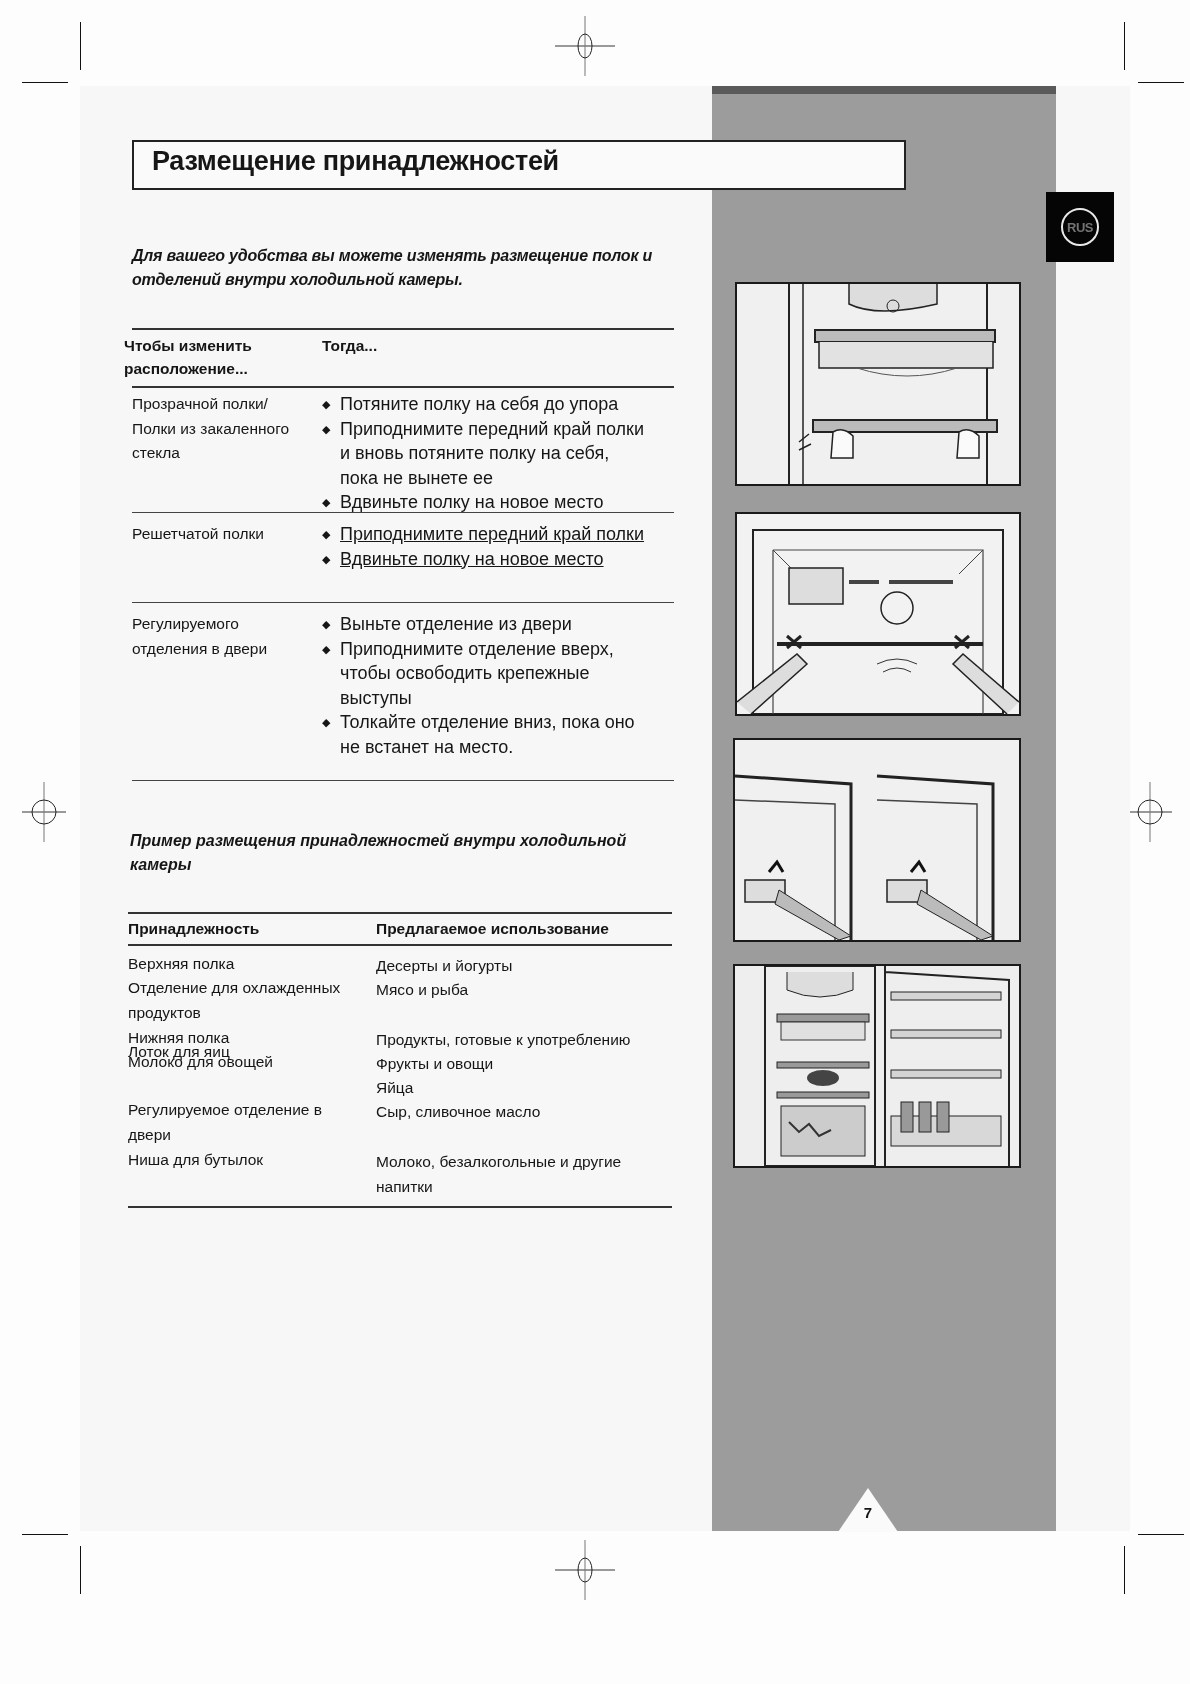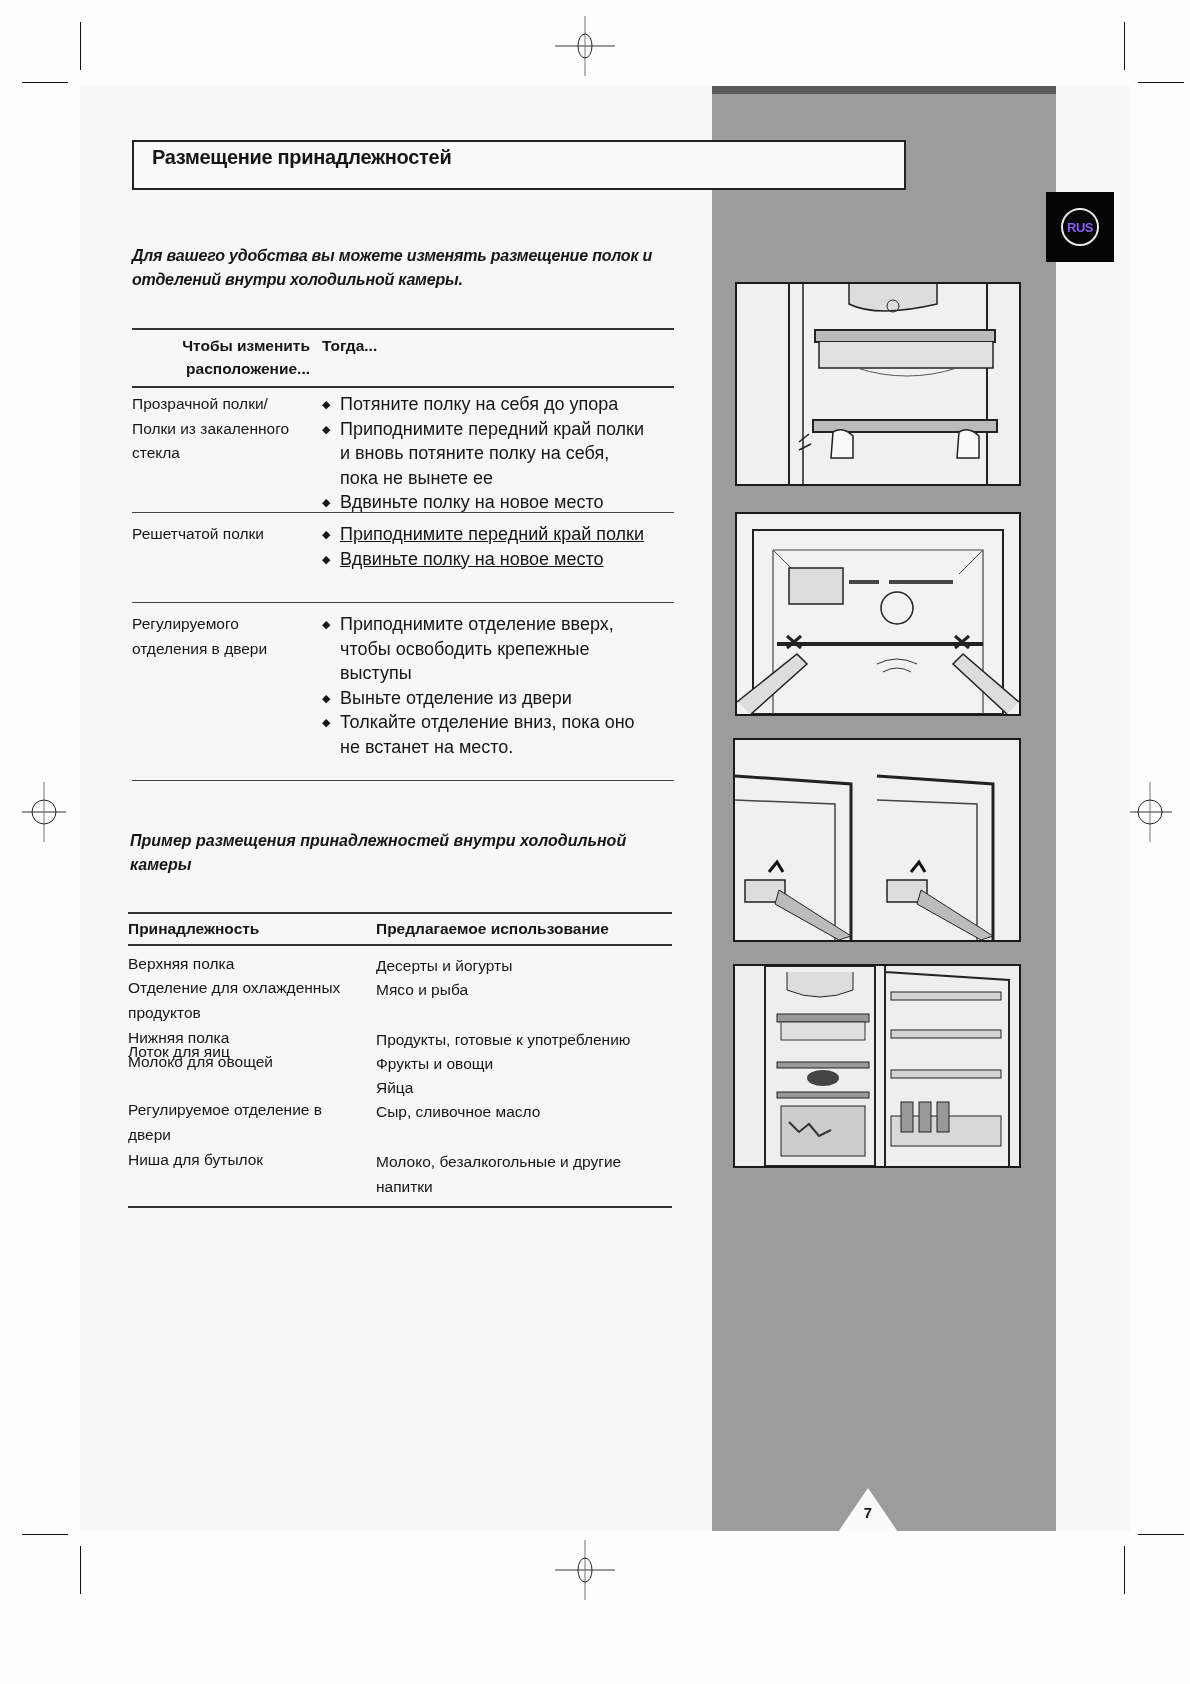--- a/index.html
+++ b/index.html
@@ -13,41 +13,41 @@
   
   .page-scan { left: 80px; top: 86px; width: 1050px; height: 1445px; background: #f7f7f7; }
   .gray-band { left: 712px; top: 86px; width: 344px; height: 1445px; background: #9c9c9c; }
   .gray-band-top { left: 712px; top: 86px; width: 344px; height: 8px; background: #5a5a5a; }
   .rus-badge {
     left: 1046px; top: 192px; width: 68px; height: 70px; background: #050505;
     display: flex; align-items: center; justify-content: center;
   }
   .rus-circle {
     width: 34px; height: 34px; border: 2px solid #e8e8e8; border-radius: 50%;
-    color: #8b5cf6; font-size: 13px; font-weight: bold;
+    color: #737373; font-size: 13px; font-weight: bold;
     display: flex; align-items: center; justify-content: center; letter-spacing: -0.5px;
   }
   .page-num-tri {
     left: 838px; top: 1488px; width: 0; height: 0;
     border-left: 30px solid transparent; border-right: 30px solid transparent;
     border-bottom: 44px solid #fafafa;
   }
   .page-num { left: 858px; top: 1504px; width: 20px; text-align: center; font-size: 15px; font-weight: bold; }
 
   
   .cm-v { width: 1px; background: #111; }
   .cm-h { height: 1px; background: #111; }
   .reg { width: 60px; height: 60px; }
 
   
   .title-box {
     left: 132px; top: 140px; width: 770px; height: 46px;
     border: 2px solid #222; background: #fafafa;
   }
-  .title-text { left: 152px; top: 146px; font-size: 20px; font-weight: bold; letter-spacing: -0.3px; }
+  .title-text { left: 152px; top: 146px; font-size: 27px; font-weight: bold; letter-spacing: -0.3px; }
   .intro { left: 132px; top: 244px; width: 540px; font-size: 16px; font-weight: bold; font-style: italic; line-height: 24px; letter-spacing: -0.2px; }
   .rule { left: 132px; width: 542px; height: 2px; background: #333; }
   .rule.thin { height: 1px; background: #444; }
   .t-hdr { font-size: 15.5px; font-weight: bold; line-height: 23px; }
   .t-cell { font-size: 15.5px; line-height: 24.5px; }
   .bullets { list-style: none; margin: 0; padding: 0; }
   .bullets li { position: relative; padding-left: 18px; font-size: 18px; line-height: 24.5px; }
   .bullets li::before { content: "\25C6"; position: absolute; left: 0; top: 0; font-size: 11px; }
   .example-title { left: 130px; top: 829px; width: 540px; font-size: 16px; font-weight: bold; font-style: italic; line-height: 24px; }
   .acc-row { font-size: 15.5px; line-height: 24.5px; }
@@ -99,43 +99,43 @@
 
 <div class="abs page-num-tri"></div>
 <div class="abs page-num">7</div>
 
 <div class="abs title-box"></div>
 <div class="abs title-text">Размещение принадлежностей</div>
 
 <div class="abs intro">Для вашего удобства вы можете изменять размещение полок и отделений внутри холодильной камеры.</div>
 
 <div class="abs rule" style="top:328px;"></div>
-<div class="abs t-hdr" style="left:140px;top:334px;width:170px;text-align:right;">Чтобы изменить расположение...</div>
+<div class="abs t-hdr" style="left:124px;top:334px;width:170px;">Чтобы изменить расположение...</div>
 <div class="abs t-hdr" style="left:322px;top:334px;">Тогда...</div>
 <div class="abs rule" style="top:386px;"></div>
 
 <div class="abs t-cell" style="left:132px;top:392px;width:180px;">Прозрачной полки/ Полки из закаленного стекла</div>
 <ul class="abs bullets" style="left:322px;top:392px;width:330px;">
   <li>Потяните полку на себя до упора</li>
   <li>Приподнимите передний край полки и вновь потяните полку на себя, пока не вынете ее</li>
   <li>Вдвиньте полку на новое место</li>
 </ul>
 <div class="abs rule thin" style="top:512px;"></div>
 
 <div class="abs t-cell" style="left:132px;top:522px;width:180px;">Решетчатой полки</div>
 <ul class="abs bullets" style="left:322px;top:522px;width:330px;text-decoration:underline;">
   <li>Приподнимите передний край полки</li>
   <li>Вдвиньте полку на новое место</li>
 </ul>
 <div class="abs rule thin" style="top:602px;"></div>
 
 <div class="abs t-cell" style="left:132px;top:612px;width:160px;">Регулируемого отделения в двери</div>
 <ul class="abs bullets" style="left:322px;top:612px;width:330px;">
+  <li>Выньте отделение из двери</li>
   <li>Приподнимите отделение вверх, чтобы освободить крепежные выступы</li>
-  <li>Выньте отделение из двери</li>
   <li>Толкайте отделение вниз, пока оно не встанет на место.</li>
 </ul>
 <div class="abs rule thin" style="top:780px;"></div>
 
 <div class="abs example-title">Пример размещения принадлежностей внутри холодильной камеры</div>
 
 <div class="abs rule" style="left:128px;top:912px;width:544px;"></div>
 <div class="abs t-hdr" style="left:128px;top:917px;">Принадлежность</div>
 <div class="abs t-hdr" style="left:376px;top:917px;">Предлагаемое использование</div>
 <div class="abs rule" style="left:128px;top:944px;width:544px;"></div>

